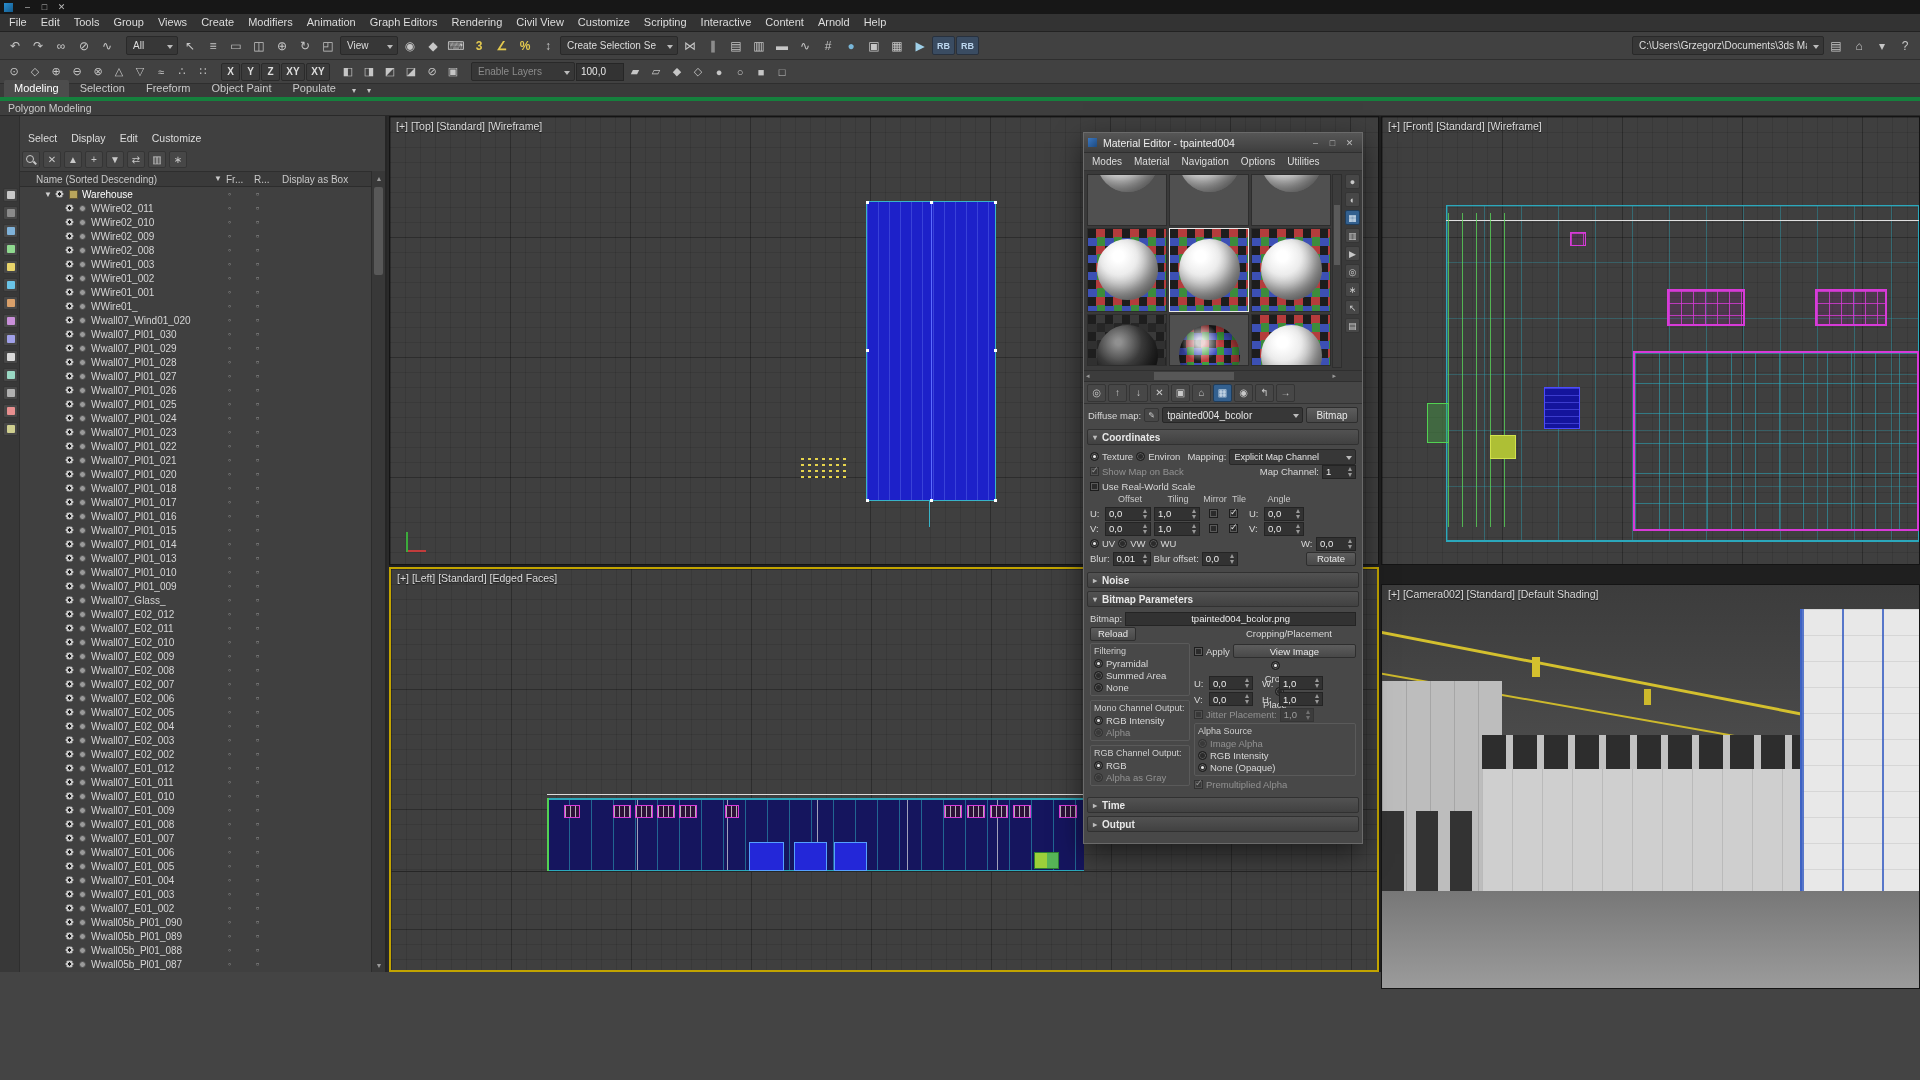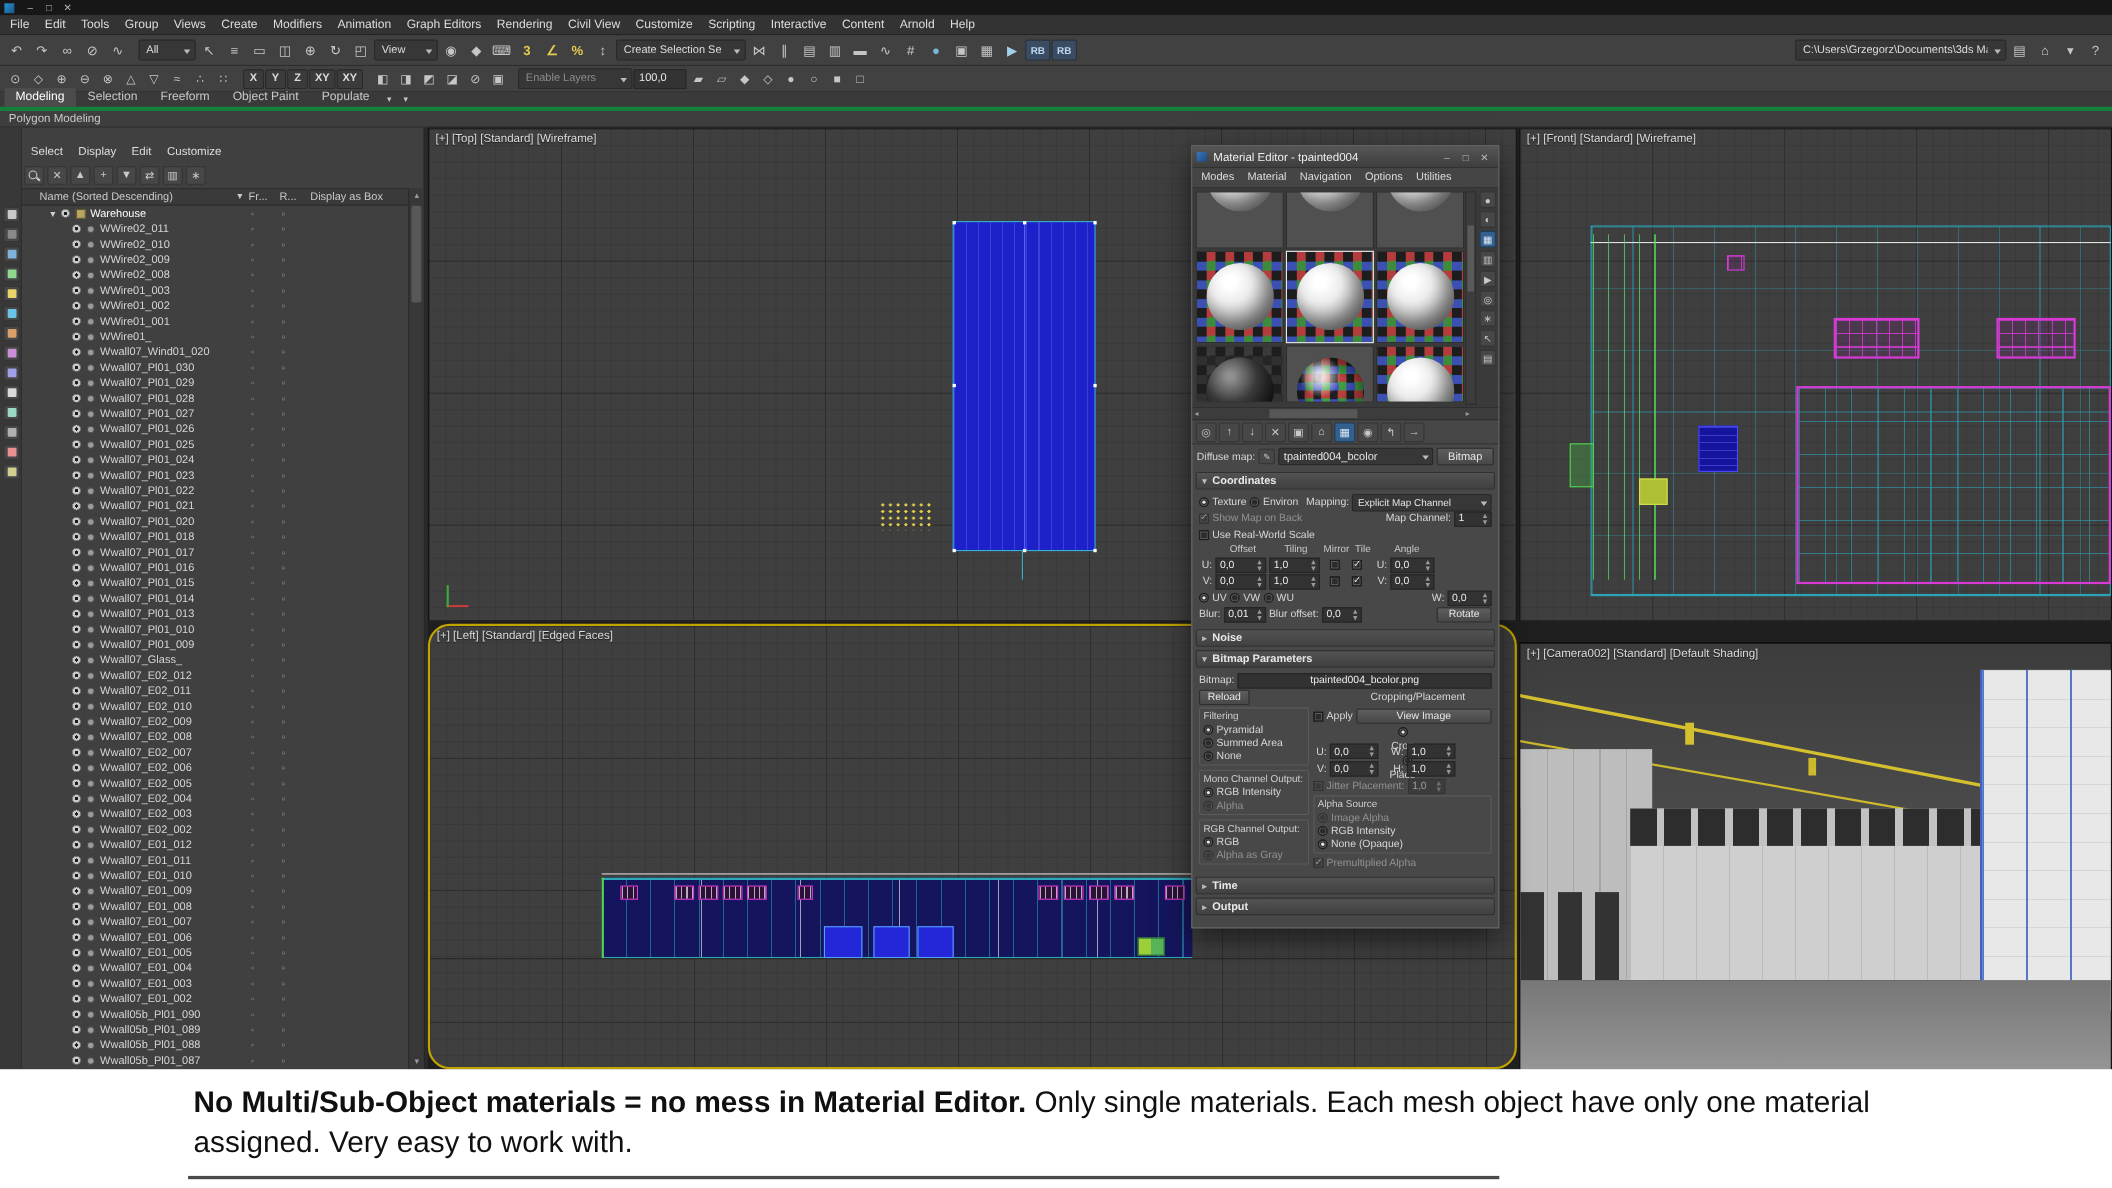--- a/index.html
+++ b/index.html
@@ -89,21 +89,21 @@
 .vp{position:absolute;border:1px solid #141414;overflow:hidden;background-color:#3f3f3f;
   background-image:
    linear-gradient(rgba(0,0,0,0.10) 1px, transparent 1px),
    linear-gradient(90deg, rgba(0,0,0,0.10) 1px, transparent 1px),
    linear-gradient(rgba(0,0,0,0.20) 1px, transparent 1px),
    linear-gradient(90deg, rgba(0,0,0,0.20) 1px, transparent 1px);
   background-size:15px 15px,15px 15px,120px 120px,120px 120px;}
 .vp.active{border:2px solid #c2a400;}
 #vp-top{left:0;top:0;width:990px;height:449px;}
 #vp-front{left:992px;top:0;width:539px;height:449px;}
-#vp-left{left:0;top:451px;width:990px;height:405px;border-radius:20px;}
+#vp-left{left:0;top:451px;width:990px;height:405px;}
 #vp-cam{left:992px;top:468px;width:539px;height:405px;background-image:none;background-color:#000000;}
 .vplabel{position:absolute;left:6px;top:3px;font-size:10.5px;color:#dcdcdc;z-index:5;white-space:nowrap;text-shadow:0 1px 1px rgba(0,0,0,.6);}
 
 
 .bldg-top{position:absolute;left:476px;top:84px;width:130px;height:300px;background:#1d21c9;
   border:1px solid #38b4c8;
   background-image:repeating-linear-gradient(90deg, rgba(130,150,255,0.28) 0 1px, transparent 1px 11px);}
 .bldg-top-div{position:absolute;left:64px;top:0;width:1px;height:100%;background:#5a6bff;}
 .bt-dots{position:absolute;left:-1px;top:-1px;width:3px;height:3px;background:#fff;
   box-shadow:128px 0 #fff,0 298px #fff,128px 298px #fff,64px 0 #fff,64px 298px #fff,0 148px #fff,128px 148px #fff;}
@@ -216,21 +216,21 @@
 .dd::after{content:"";position:absolute;right:3px;top:6px;border-left:3px solid transparent;
   border-right:3px solid transparent;border-top:4px solid #bbb;}
 .btn{height:16px;background:linear-gradient(#5d5d5d,#484848);border:1px solid #2e2e2e;border-radius:2px;
   color:#e8e8e8;display:flex;align-items:center;justify-content:center;padding:0 6px;flex:none;}
 .rollout{margin:3px 3px 0 3px;}
 .ro-head{height:16px;background:linear-gradient(#525252,#414141);border:1px solid #313131;border-radius:2px;
   display:flex;align-items:center;padding:0 5px;font-weight:bold;color:#e8e8e8;gap:5px;}
 .ro-head::before{content:"▸";font-size:8px;color:#bbb;}
 .rollout.open .ro-head::before{content:"▾";}
 .ro-body{padding:4px 3px 3px 3px;}
-.crow{display:flex;align-items:center;gap:3px;height:15px;font-size:9.5px;text-align:right;}
+.crow{display:flex;align-items:center;gap:3px;height:15px;font-size:9.5px;}
 .rd{width:9px;height:9px;border-radius:50%;background:#2b2b2b;border:1px solid #1d1d1d;
   box-shadow:inset 0 0 0 1px #5a5a5a;flex:none;position:relative;}
 .rd.on::after{content:"";position:absolute;left:2px;top:2px;width:3px;height:3px;border-radius:50%;background:#e8e8e8;}
 .cb{width:9px;height:9px;background:#2b2b2b;border:1px solid #1d1d1d;box-shadow:inset 0 0 0 1px #5a5a5a;
   flex:none;position:relative;}
 .cb.on::after{content:"✓";position:absolute;left:0px;top:-3px;font-size:9px;color:#e0e0e0;}
 .dim{opacity:.5;}
 .num{height:14px;background:#323232;border:1px solid #242424;color:#ececec;padding:0 9px 0 3px;
   position:relative;display:flex;align-items:center;font-size:9.5px;flex:none;}
 .num .spin{position:absolute;right:1px;top:1px;width:7px;height:10px;}
@@ -1272,18 +1272,14 @@
         </div>
       </div>
       <div class="rollout" data-name="output-rollout">
         <div class="ro-head" data-name="output-rollout-header">
           <span data-name="rollout-title">Output</span>
         </div>
       </div>
     </div>
   </div>
 
-  <div id="caption" data-name="caption-area">
-    <p data-name="caption-text"><b data-name="caption-bold">No Multi/Sub-Object materials = no mess in Material Editor.</b><span data-name="caption-regular"> Only single materials. Each mesh object have only one material assigned. Very easy to work with.</span></p>
-    <div class="rule" data-name="caption-divider"></div>
-  </div>
 
 </div>
 
 </body></html>

